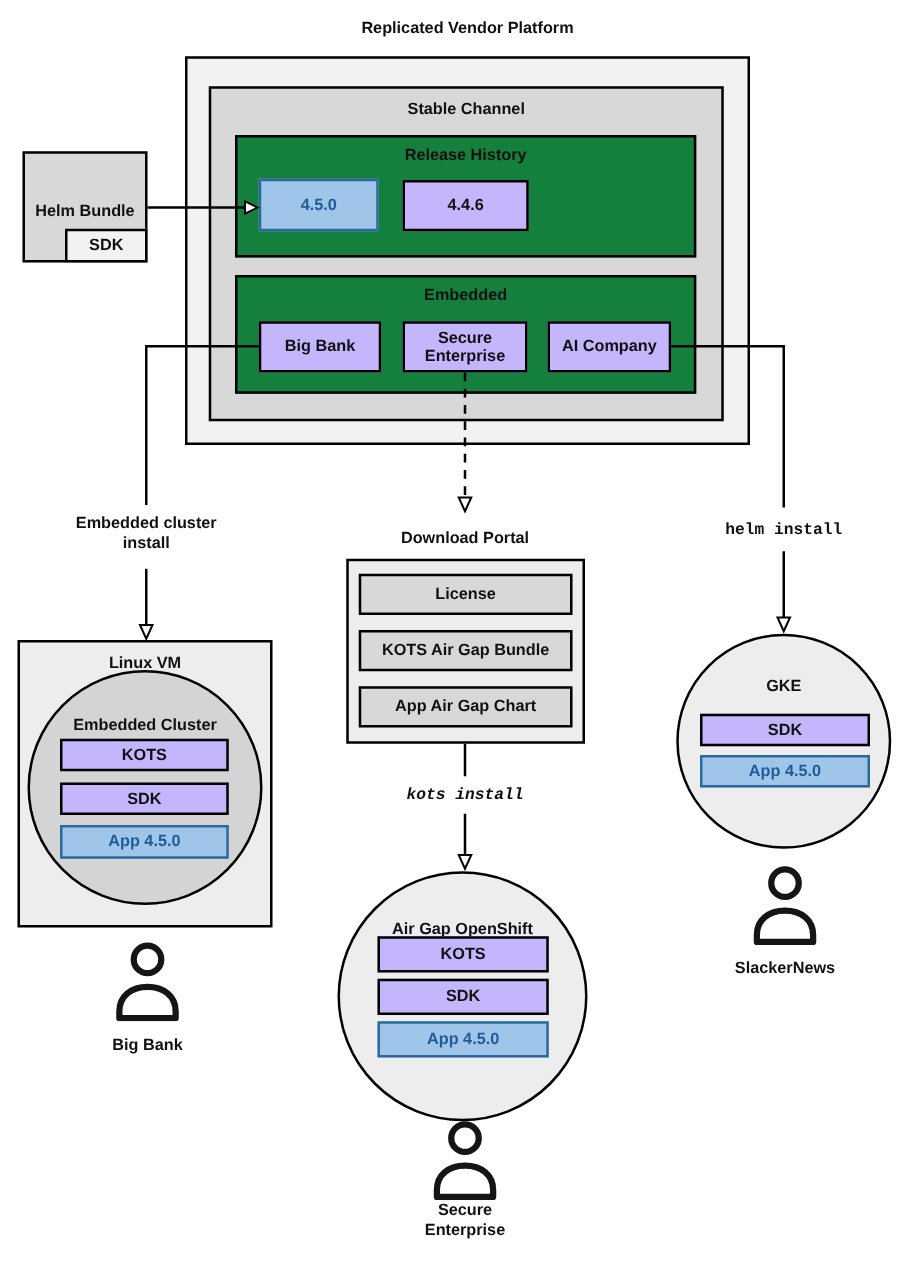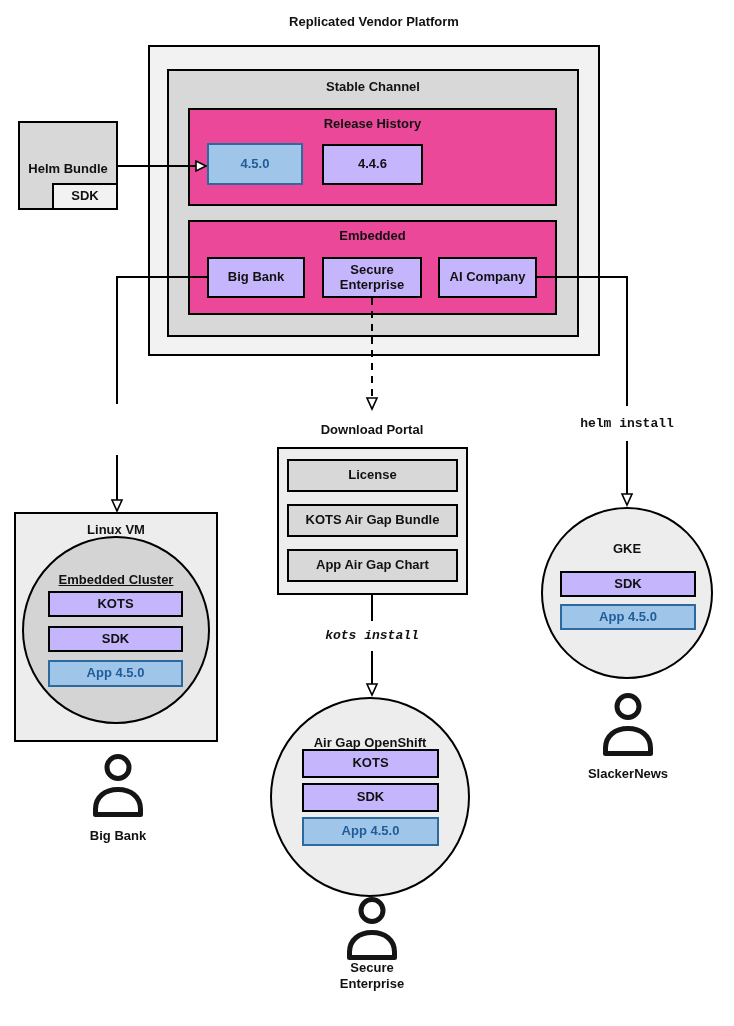--- a/index.html
+++ b/index.html
@@ -10,21 +10,21 @@
   }
   .box{position:absolute;border:2px solid #000;box-sizing:border-box;}
   .leaf{display:flex;align-items:center;justify-content:center;text-align:center;
         font-size:13px;line-height:1.15;background:#c4b5fd;}
   .toplabel{position:absolute;left:0;right:0;text-align:center;font-size:13px;}
   .freelabel{position:absolute;text-align:center;font-size:13px;line-height:1.2;}
   .mono{font-family:"Liberation Mono","DejaVu Sans Mono",monospace;font-size:13px;font-weight:bold;}
   .circle{border-radius:50%;}
   .fill-xlight{background:#f2f2f2;}
   .fill-light{background:#d8d8d8;}
-  .fill-mid{background:#ec4899;}
+  .fill-mid{background:#15803d;}
   .fill-panel{background:#ededed;}
   .fill-circ{background:#d4d4d4;}
   .highlight{background:#9fc5e8;border-color:#2c699f;color:#1f5c99;}
   .overlay{position:absolute;left:0;top:0;pointer-events:none;}
 </style>
 </head>
 <body>
 
 <div class="canvas">
 
@@ -45,34 +45,35 @@
   </div>
   <div class="box leaf" style="left:207px;top:257px;width:98px;height:41px;">Big Bank</div>
   <div class="box leaf" style="left:322px;top:257px;width:100px;height:41px;">Secure Enterprise</div>
   <div class="box leaf" style="left:438px;top:257px;width:99px;height:41px;">AI Company</div>
 
   <div class="box fill-light" style="left:18px;top:121px;width:100px;height:89px;">
     <div class="toplabel" style="top:38px;">Helm Bundle</div>
   </div>
   <div class="box leaf fill-xlight" style="left:52px;top:183px;width:66px;height:27px;">SDK</div>
 
+  <div class="freelabel" style="left:57px;top:410px;width:120px;">Embedded cluster install</div>
   <div class="freelabel" style="left:292px;top:422px;width:160px;">Download Portal</div>
   <div class="freelabel mono" style="left:547px;top:416px;width:160px;">helm install</div>
   <div class="freelabel mono" style="left:292px;top:628px;width:160px;font-style:italic;">kots install</div>
 
   <div class="box fill-panel" style="left:277px;top:447px;width:191px;height:148px;"></div>
   <div class="box leaf fill-light" style="left:287px;top:504px;width:171px;height:33px;">KOTS Air Gap Bundle</div>
   <div class="box leaf fill-light" style="left:287px;top:459px;width:171px;height:33px;">License</div>
   <div class="box leaf fill-light" style="left:287px;top:549px;width:171px;height:33px;">App Air Gap Chart</div>
 
   <div class="box fill-panel" style="left:14px;top:512px;width:204px;height:230px;">
     <div class="toplabel" style="top:8px;">Linux VM</div>
   </div>
   <div class="box circle fill-circ" style="left:22px;top:536px;width:188px;height:188px;">
-    <div class="toplabel" style="top:34px;text-decoration:underline;">Embedded Cluster</div>
+    <div class="toplabel" style="top:34px;">Embedded Cluster</div>
   </div>
   <div class="box leaf" style="left:48px;top:591px;width:135px;height:26px;">KOTS</div>
   <div class="box leaf" style="left:48px;top:626px;width:135px;height:26px;">SDK</div>
   <div class="box leaf highlight" style="left:48px;top:660px;width:135px;height:27px;">App 4.5.0</div>
 
   <div class="box circle fill-panel" style="left:270px;top:697px;width:200px;height:200px;">
     <div class="toplabel" style="top:36px;">Air Gap OpenShift</div>
   </div>
   <div class="box leaf" style="left:302px;top:749px;width:137px;height:29px;">KOTS</div>
   <div class="box leaf" style="left:302px;top:783px;width:137px;height:29px;">SDK</div>

